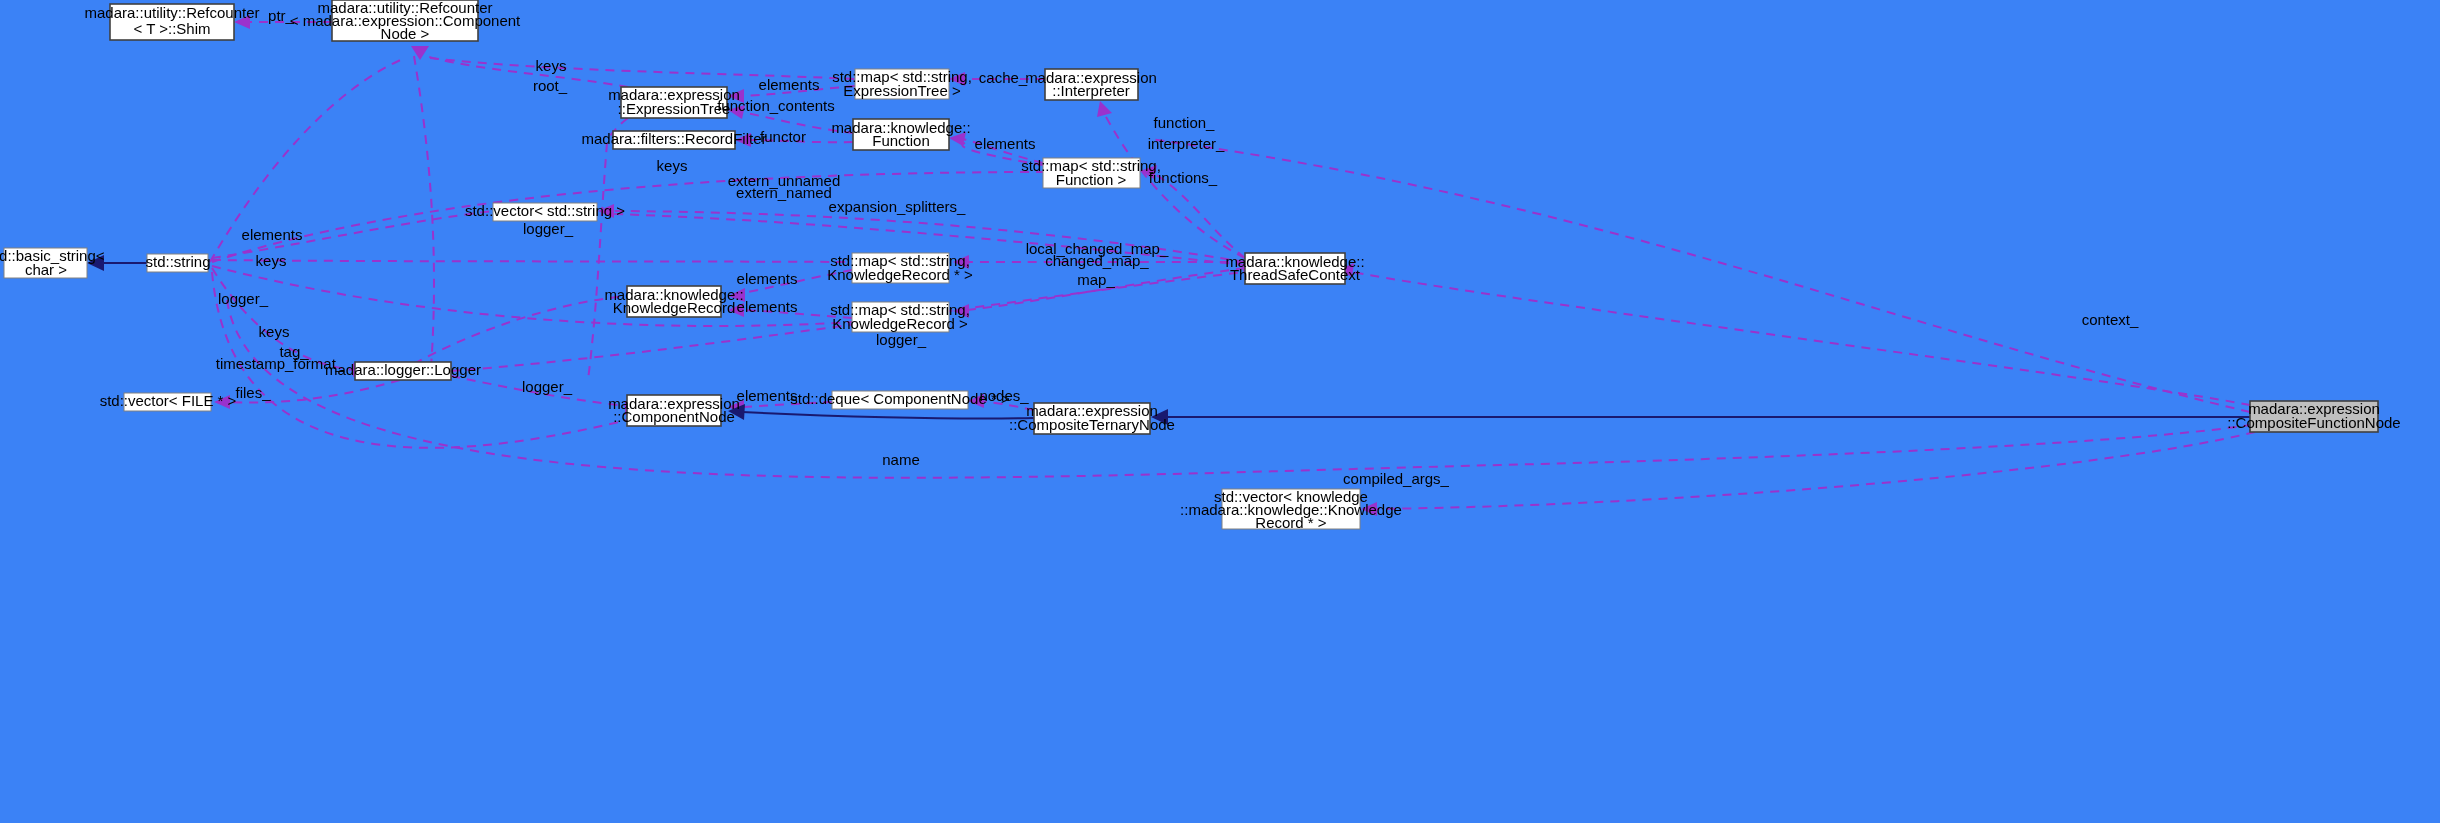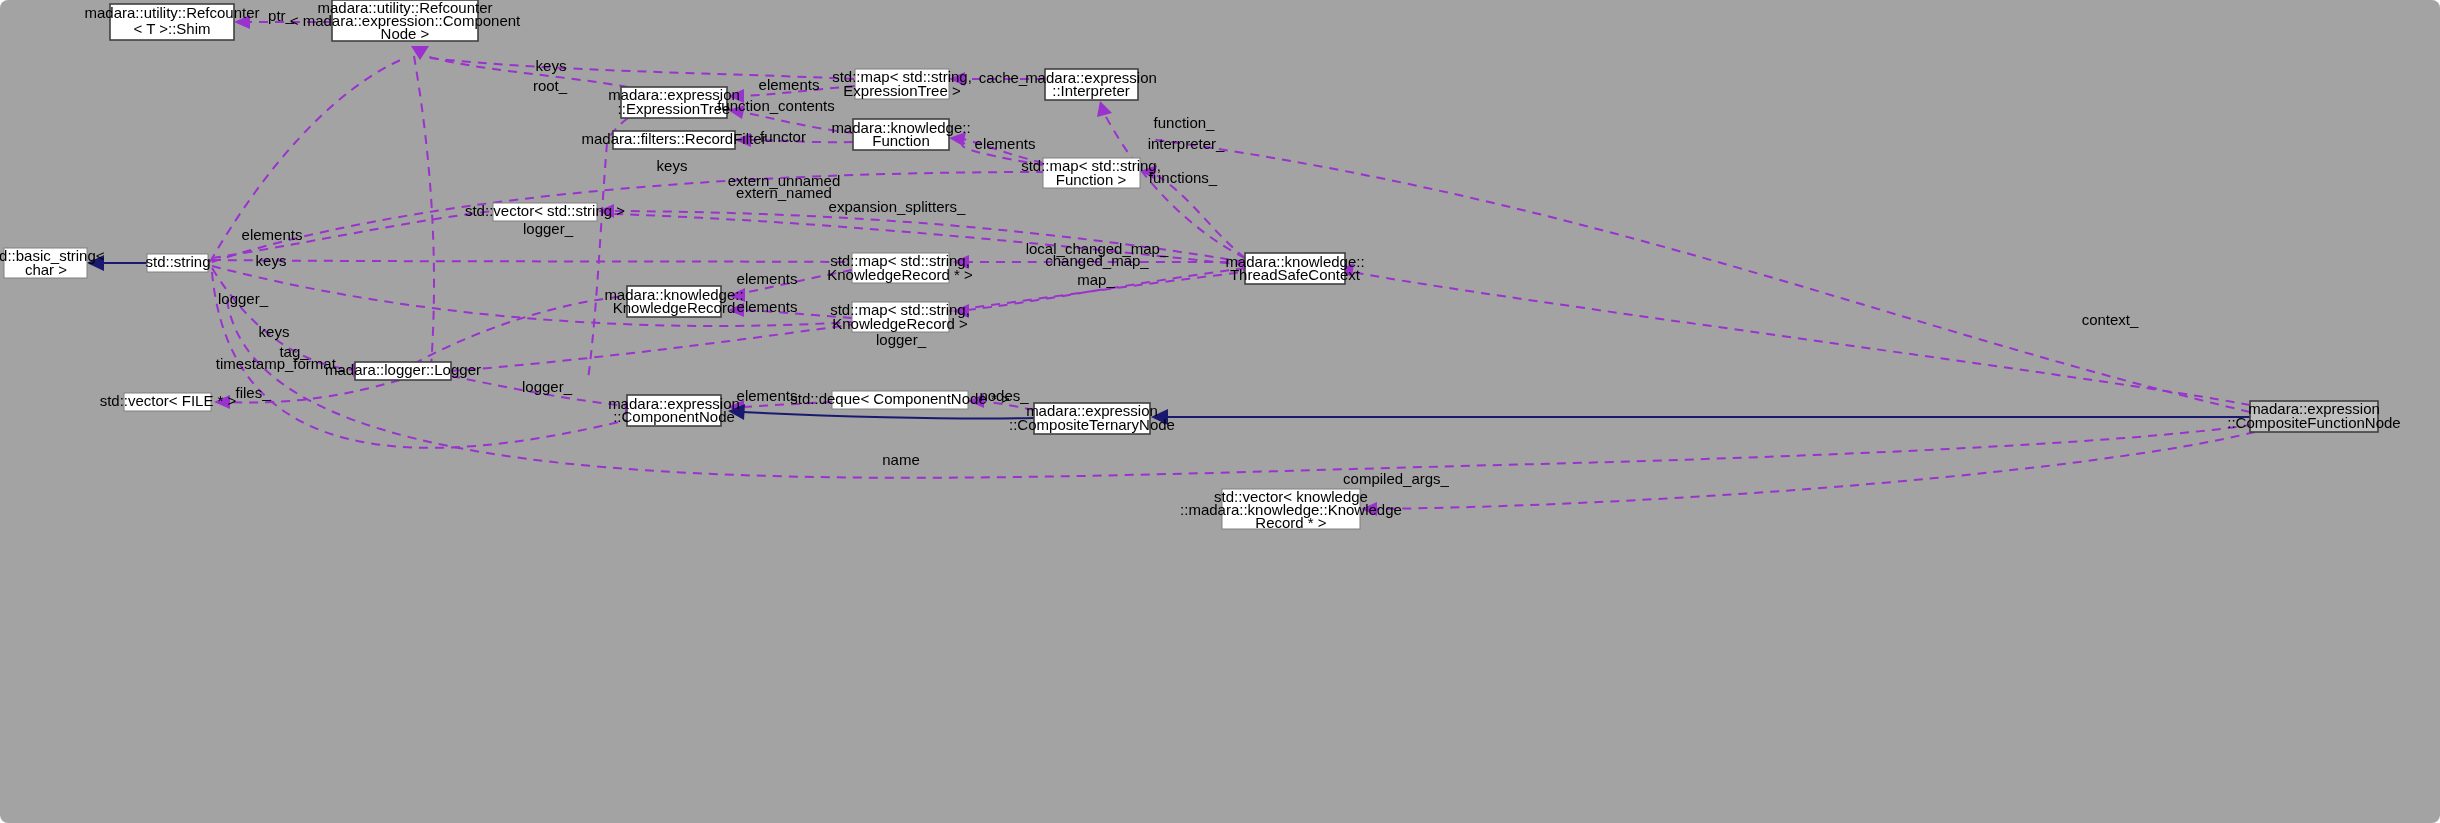--- a/index.html
+++ b/index.html
@@ -4,24 +4,23 @@
 <style>
   html, body {
     margin: 0;
     padding: 0;
     background: #ffffff;
   }
   #diagram-root {
     position: relative;
     width: 2440px;
     height: 823px;
-    background: #a3a3a3;
+    background: #3b82f6;
     font-family: "Liberation Sans", sans-serif;
     overflow: hidden;
-    border-radius: 8px;
   }
   svg#graph {
     position: absolute;
     top: 0;
     left: 0;
     width: 2440px;
     height: 823px;
     display: block;
   }
   .node-box {

